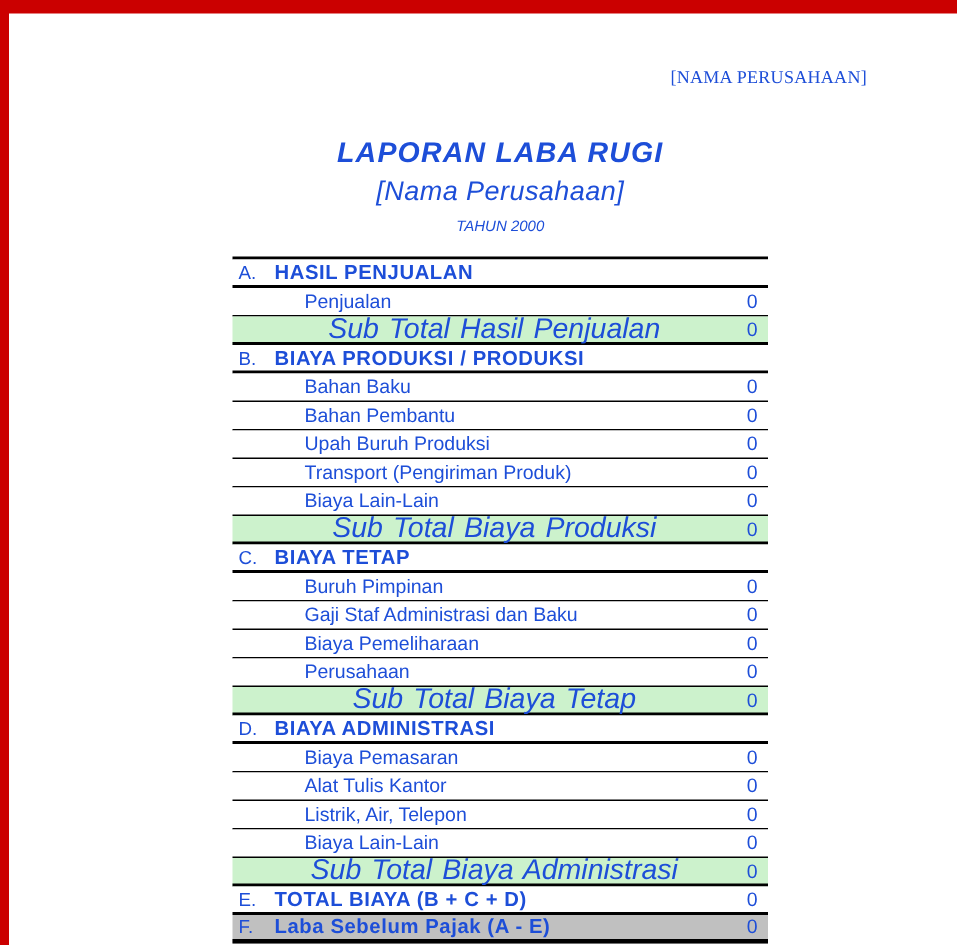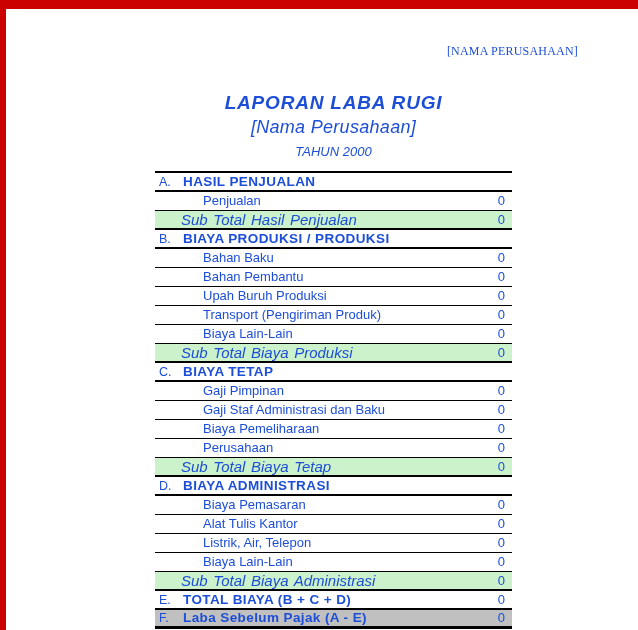--- a/index.html
+++ b/index.html
@@ -11,39 +11,39 @@
   .bar-top  { position:absolute; top:0; left:0; width:638px; height:9px; background:#cb0000; }
   .bar-left { position:absolute; top:0; left:0; width:6px; height:630px; background:#cb0000; }
   .corner-tag {
     position:absolute; top:44px; right:60px;
     font-family:"Liberation Serif","DejaVu Serif",serif;
     font-size:12px; letter-spacing:0.2px; white-space:nowrap;
   }
   .title-block { position:absolute; top:92px; left:155px; width:357px; text-align:center;font-style:italic; }
   .doc-title    { font-size:19px; font-weight:bold; letter-spacing:0.8px; line-height:22px; white-space:nowrap; }
   .doc-subtitle { font-size:18px; line-height:21px; margin-top:3px; letter-spacing:0.3px; white-space:nowrap; }
-  .doc-year     { font-size:13px; line-height:15px; margin-top:6px; white-space:nowrap; }
+  .doc-year     { font-size:10px; line-height:15px; margin-top:6px; white-space:nowrap; }
 
   .report-table { position:absolute; top:171px; left:155px; width:357px; border-top:2px solid #000; }
   .row {
     display:flex; align-items:center; height:19px; box-sizing:border-box;
     border-bottom:1px solid #000; font-size:13px; line-height:18px; background:#fff;
   }
   .c-letter { flex:none; width:26px; padding-left:4px; box-sizing:border-box; font-size:12.5px; }
   .c-label  { flex:1; padding-left:22px; white-space:nowrap; overflow:hidden; }
   .c-value  { flex:none; width:32px; text-align:right; padding-right:7px; box-sizing:border-box; }
 
   .row.section { border-bottom-width:2px; }
   .row.section .c-label,
   .row.total .c-label,
   .row.final .c-label { padding-left:2px; font-weight:bold; font-size:13.5px; letter-spacing:0.4px; }
   .row.subtotal { background:#ccf2cc; border-bottom-width:2px; }
   .row.subtotal .c-label {
-    font-style:italic; text-align:left; padding-left:0; padding-right:2px;
-    font-size:15px; word-spacing:1.5px;
+    font-style:italic; text-align:center; padding-left:0; padding-right:2px;
+    font-size:19px; word-spacing:1.5px;
   }
   .row.total { border-bottom-width:2px; }
   .row.final { background:#c0c0c0; border-bottom:3px solid #000; }
 </style>
 </head>
 <body>
 
 <div class="page">
   <div class="bar-top"></div>
   <div class="bar-left"></div>
@@ -107,21 +107,21 @@
       <span class="c-label">Sub Total Biaya Produksi</span>
       <span class="c-value">0</span>
     </div>
     <div class="row section">
       <span class="c-letter">C.</span>
       <span class="c-label">BIAYA TETAP</span>
       <span class="c-value"></span>
     </div>
     <div class="row item">
       <span class="c-letter"></span>
-      <span class="c-label">Gaji Pimpinan</span>
+      <span class="c-label">Buruh Pimpinan</span>
       <span class="c-value">0</span>
     </div>
     <div class="row item">
       <span class="c-letter"></span>
       <span class="c-label">Gaji Staf Administrasi dan Baku</span>
       <span class="c-value">0</span>
     </div>
     <div class="row item">
       <span class="c-letter"></span>
       <span class="c-label">Biaya Pemeliharaan</span>

